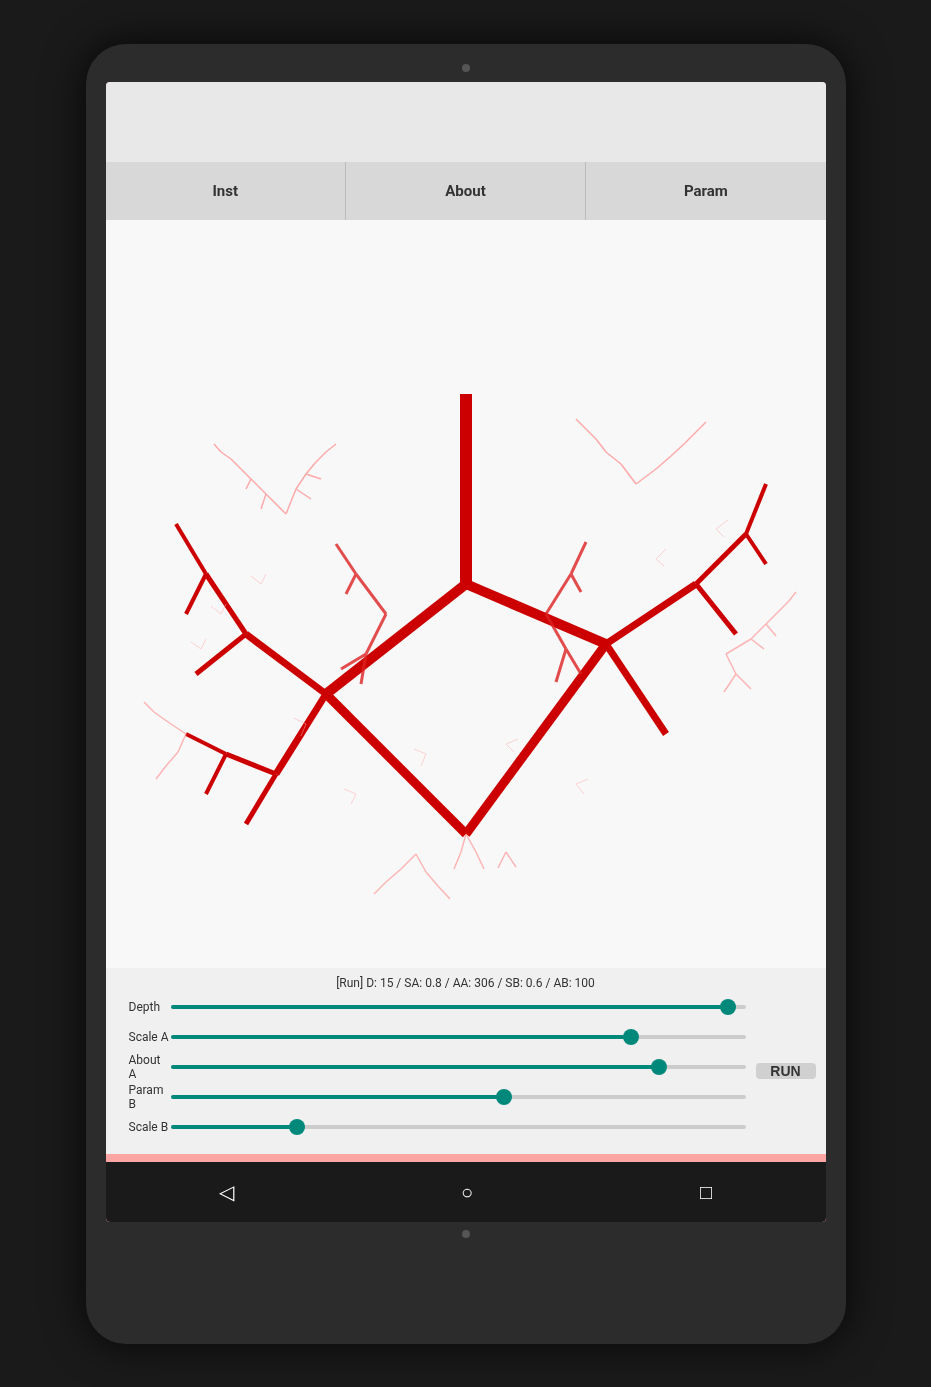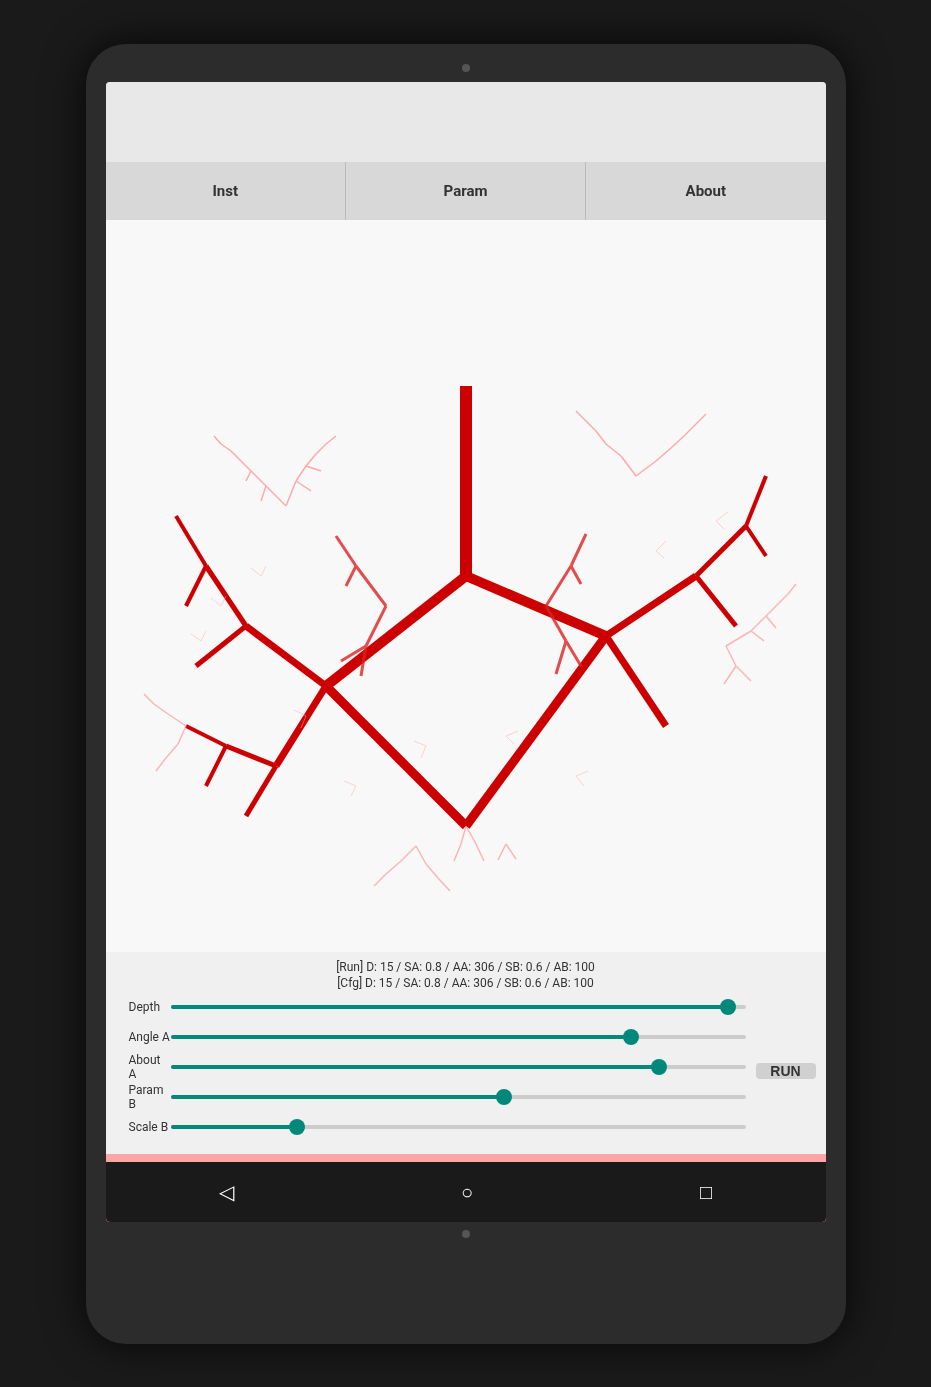--- a/index.html
+++ b/index.html
@@ -201,24 +201,24 @@
 
   <div class="tablet-screen">
 
     <div class="top-bar"></div>
 
     <div class="nav-tabs">
       <div class="nav-tab">
         <span>Inst</span>
       </div>
       <div class="nav-tab">
-        <span>Param</span>
+        <span>About</span>
       </div>
       <div class="nav-tab">
-        <span>About</span>
+        <span>Param</span>
       </div>
     </div>
 
     <div class="fractal-canvas">
       <svg viewBox="0 0 720 640" xmlns="http://www.w3.org/2000/svg">
 
         <rect width="720" height="640" fill="#f8f8f8"></rect>
 
         <line x1="360" y1="120" x2="360" y2="310" stroke="#cc0000" stroke-width="12"></line>
 
@@ -354,34 +354,33 @@
           <line x1="250" y1="520" x2="238" y2="515"></line>
           <line x1="250" y1="520" x2="245" y2="530"></line>
           <line x1="470" y1="510" x2="482" y2="505"></line>
           <line x1="470" y1="510" x2="478" y2="520"></line>
         </g>
       </svg>
     </div>
 
     <div class="bottom-panel">
       <div class="status-line">[Run] D: 15 / SA: 0.8 / AA: 306 / SB: 0.6 / AB: 100</div>
-      <div class="status-line">[Cfg] D: 15 / SA: 0.8 / AA: 306 / SB: 0.6 / AB: 100</div>
 
       <div class="sliders-area">
         <div class="sliders-left" id="sliders-container">
 
         <div class="slider-row">
               <span class="slider-label">Depth</span>
               <div class="slider-track">
                 <div class="slider-fill" style="width: 97%;"></div>
                 <div class="slider-thumb" style="left: 97%;"></div>
               </div>
             </div>
             <div class="slider-row">
-              <span class="slider-label">Angle A</span>
+              <span class="slider-label">Scale A</span>
               <div class="slider-track">
                 <div class="slider-fill" style="width: 80%;"></div>
                 <div class="slider-thumb" style="left: 80%;"></div>
               </div>
             </div>
             <div class="slider-row">
               <span class="slider-label">About A</span>
               <div class="slider-track">
                 <div class="slider-fill" style="width: 85%;"></div>
                 <div class="slider-thumb" style="left: 85%;"></div>

